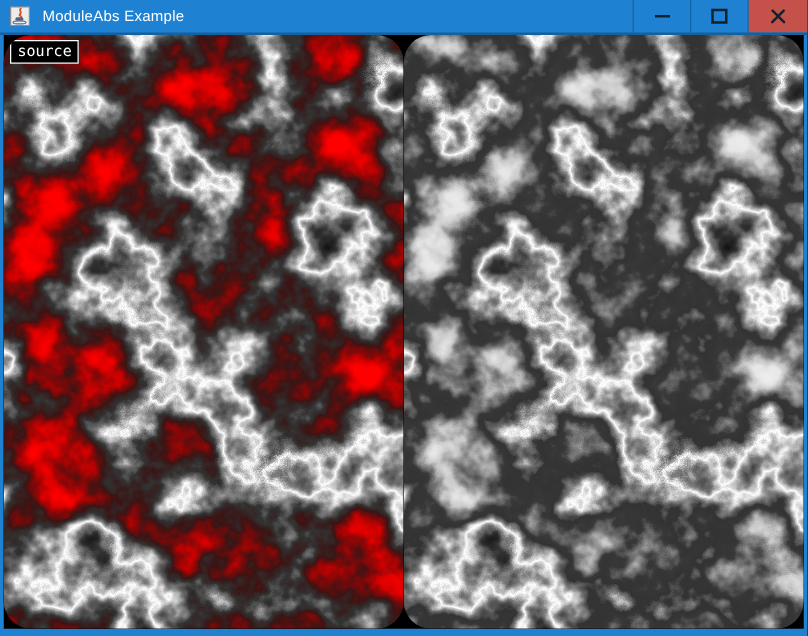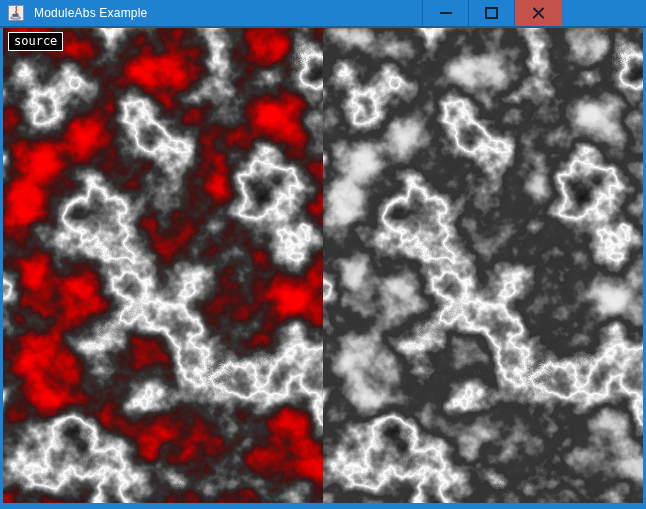--- a/index.html
+++ b/index.html
@@ -4,21 +4,21 @@
 <style>
   html,body{margin:0;padding:0;background:#3a3a3a;}
   .window{
     position:relative;width:646px;height:509px;
     background:var(--window-border,#1e81d2);
     font-family:"Liberation Sans",sans-serif;
     overflow:hidden;
   }
   
   .titlebar{
-    position:absolute;top:0;left:0;width:562px;height:26px;
+    position:absolute;top:0;left:0;width:646px;height:26px;
     background:var(--titlebar-blue,#1e81d2);
     display:flex;align-items:center;
   }
   .titlebar-edge{
     position:absolute;top:26px;left:0;width:646px;height:2px;
     background:var(--titlebar-bottom-edge,#15619e);
   }
   .app-icon{width:16px;height:16px;margin-left:8px;flex:0 0 auto;}
   .title-text{
     color:#ffffff;font-size:12px;margin-left:10px;letter-spacing:.2px;
@@ -38,21 +38,21 @@
     content:"";position:absolute;left:-1px;top:5.5px;width:15px;height:2.4px;
     background:var(--control-glyph,#10222e);border-radius:1px;
   }
   .close-icon::before{transform:rotate(45deg);}
   .close-icon::after{transform:rotate(-45deg);}
   
   .content{
     position:absolute;top:28px;left:3px;width:640px;height:475px;
     display:flex;background:#000;
   }
-  .panel{position:relative;width:320px;height:475px;overflow:hidden;background:#000;}
+  .panel{position:relative;width:320px;height:475px;overflow:hidden;background:#000;border-radius:22px;}
   .panel svg{display:block;}
   .panel-label{
     position:absolute;top:4px;left:5px;
     background:#000;color:#fff;border:1px solid #fff;
     font:12px "DejaVu Sans Mono",monospace;
     padding:2px 5px;line-height:13px;white-space:nowrap;
   }
   .defs-holder{position:absolute;width:0;height:0;overflow:hidden;}
 </style>
 </head>

